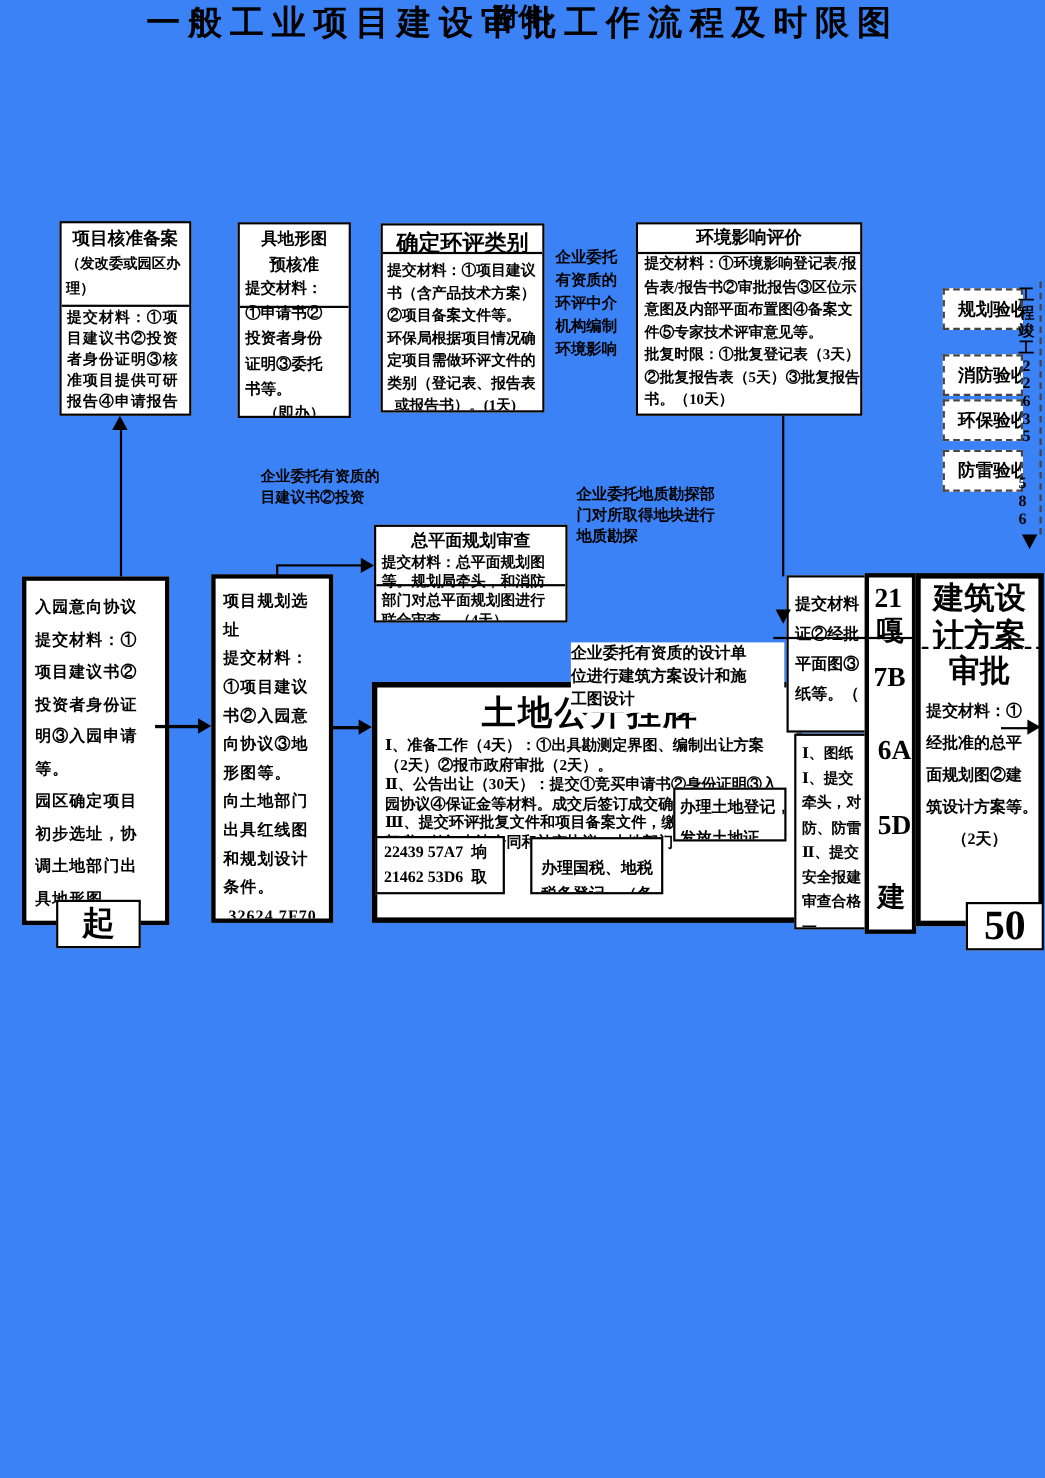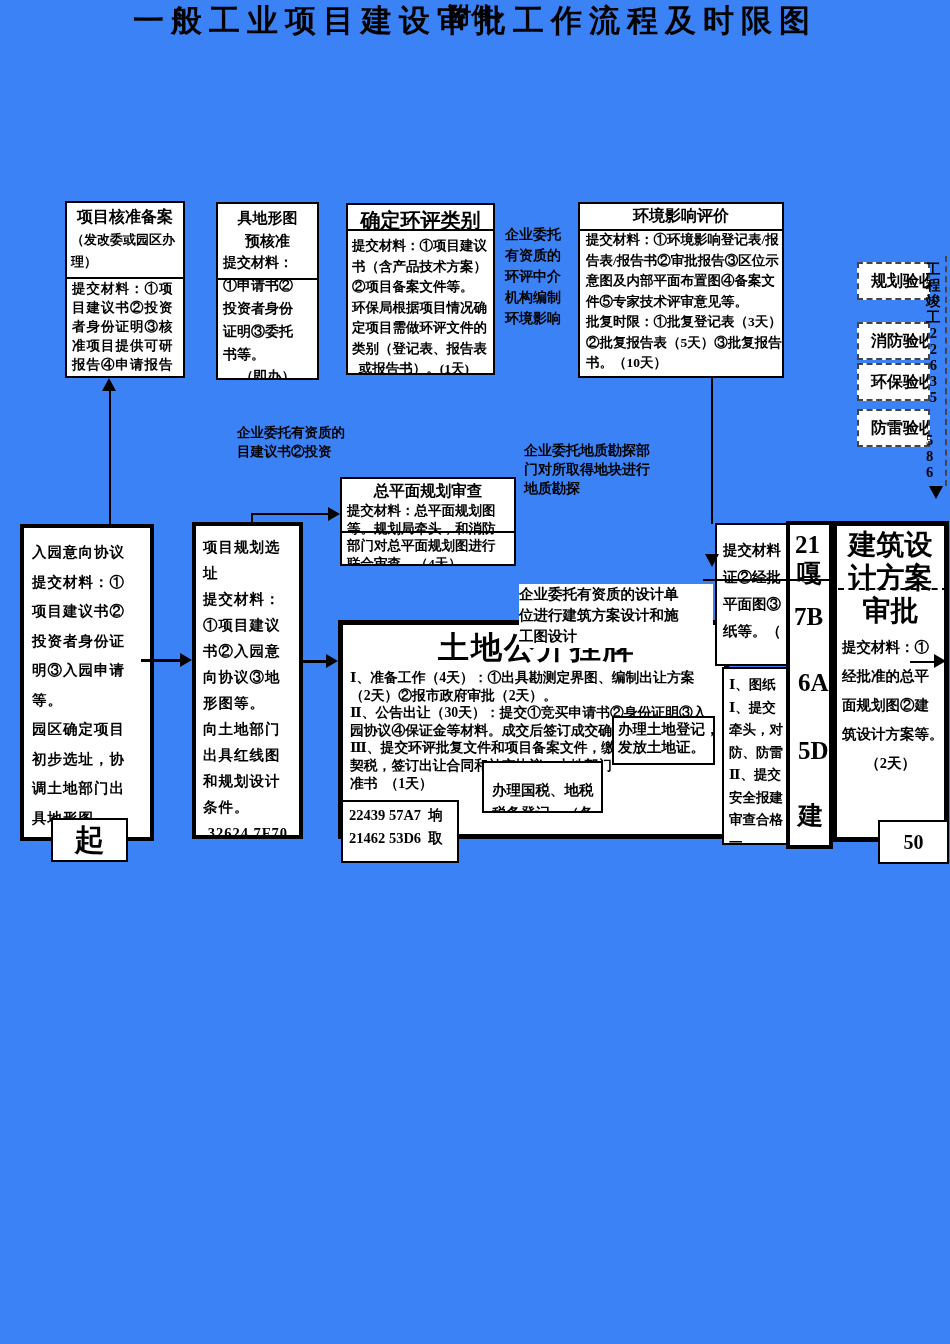--- a/index.html
+++ b/index.html
@@ -23,21 +23,21 @@
   .dashvline{position:absolute;border-left:2px dashed #444;}
 </style>
 </head>
 <body>
 
 <div id="canvas">
 
   <div class="abs ctr b" style="left:0;top:78;width:950px;font-size:23px;">附件:</div>
   <div class="abs ctr b" style="left:0;top:136;width:950px;font-size:31px;letter-spacing:7px;">一般工业项目建设审批工作流程及时限图</div>
 
-  <div class="box" style="left:65px;top:201px;width:120px;height:177px;">
+  <div class="box" style="left:54px;top:201px;width:120px;height:177px;">
     <div class="ctr b" style="font-size:16px;padding-top:4px;">项目核准备案</div>
     <div class="pre b" style="font-size:13px;line-height:22px;padding:1px 4px;">（发改委或园区办
 理）</div>
     <div class="pre b" style="font-size:13.5px;line-height:19px;padding:5px 5px;letter-spacing:1px;">提交材料：①项
 目建议书②投资
 者身份证明③核
 准项目提供可研
 报告④申请报告</div>
     <div class="sep" style="top:74px;"></div>
   </div>
@@ -157,24 +157,24 @@
 Ⅲ、提交环评批复文件和项目备案文件，缴
 契税，签订出让合同和补充协议；土地部门
 准书  （1天）</div>
   </div>
 
   <div class="abs pre b" style="left:519px;top:584px;width:194px;height:64px;background:#fff;font-size:14.5px;line-height:21px;z-index:2;">企业委托有资质的设计单
 位进行建筑方案设计和施
 工图设计</div>
 
   <div class="box" style="left:612px;top:716px;width:103px;height:49px;z-index:2;">
-    <div class="pre b" style="font-size:14.5px;line-height:18px;padding:2px 4px;">办理土地登记，
+    <div class="pre b" style="font-size:14.5px;line-height:28px;padding:2px 4px;">办理土地登记，
 发放土地证。</div>
   </div>
-  <div class="box" style="left:341px;top:760px;width:118px;height:63px;z-index:2;margin-top:40px;">
+  <div class="box" style="left:341px;top:760px;width:118px;height:53px;z-index:2;">
     <div class="pre b" style="font-size:14.5px;line-height:23px;padding:2px 6px;">22439 57A7  垧
 21462 53D6  取</div>
   </div>
   <div class="box" style="left:482px;top:761px;width:121px;height:52px;z-index:2;">
     <div class="pre b" style="font-size:14.5px;line-height:23px;padding:16px 8px;">办理国税、地税
 税务登记。（各</div>
   </div>
 
   <div class="box" style="left:715px;top:523px;width:76px;height:143px;z-index:1;">
     <div class="pre b" style="font-size:14.5px;line-height:27px;padding:12px 0 0 6px;">提交材料
@@ -209,21 +209,21 @@
 计方案
 审批</div>
     <div class="pre b" style="font-size:14.5px;line-height:29px;padding:6px 0 0 5px;">提交材料：①
 经批准的总平
 面规划图②建
 筑设计方案等。</div>
     <div class="ctr b" style="font-size:14.5px;line-height:29px;">（2天）</div>
   </div>
 
   <div class="box ctr b" style="left:51px;top:818px;width:77px;height:44px;font-size:30px;line-height:40px;z-index:3;">起</div>
-  <div class="box ctr b" style="left:878px;top:820px;width:71px;height:44px;font-size:20px;line-height:40px;z-index:5;">50</div>
+  <div class="box ctr b" style="left:878px;top:820px;width:71px;height:44px;font-size:38px;line-height:40px;z-index:5;">50</div>
 
   <div class="vline" style="left:109px;top:389px;width:2px;height:135px;"></div>
   <div class="arr up" style="left:102px;top:378px;"></div>
 
   <div class="hline" style="left:141px;top:659px;width:45px;height:3px;"></div>
   <div class="arr right" style="left:180px;top:653px;"></div>
 
   <div class="vline" style="left:251px;top:514px;width:2px;height:10px;"></div>
   <div class="hline" style="left:251px;top:513px;width:79px;height:2px;"></div>
   <div class="arr right" style="left:328px;top:507px;"></div>

